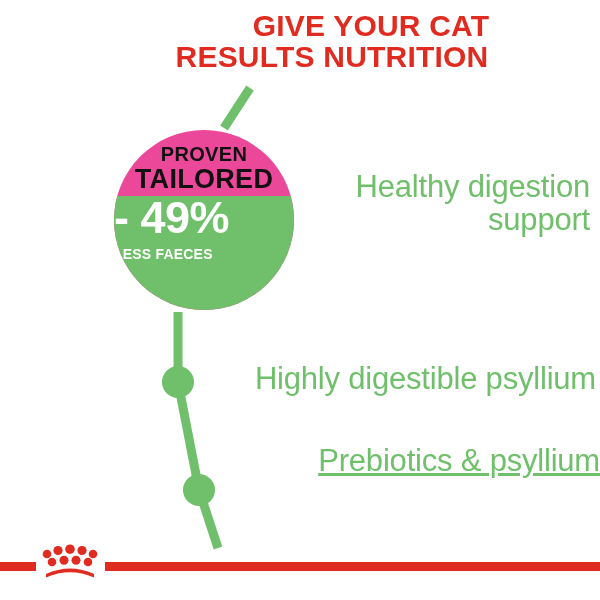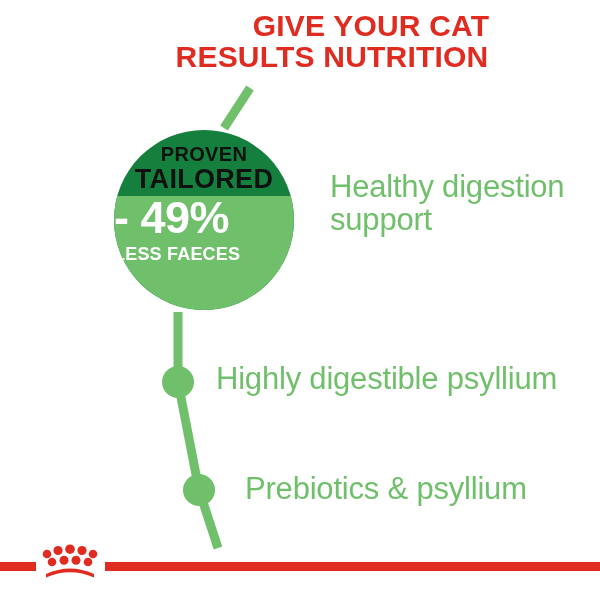--- a/index.html
+++ b/index.html
@@ -51,21 +51,21 @@
 
   
   .badge {
     position: absolute;
     left: 114px;
     top: 130px;
     width: 180px;
     height: 180px;
     border-radius: 50%;
     overflow: hidden;
-    background: #15803d;
+    background: #ec4899;
   }
   .badge-bottom-fill {
     position: absolute;
     left: 0;
     top: 66px;
     width: 180px;
     height: 114px;
     background: #6FBF6B;
   }
   .badge-top-text {
@@ -99,37 +99,38 @@
   }
   .badge-pct {
     display: block;
     font-size: 45px;
     line-height: 52px;
     font-weight: bold;
     letter-spacing: -0.5px;
   }
   .badge-caption {
     display: block;
-    font-size: 18px;
+    font-size: 14px;
     line-height: 20px;
     font-weight: bold;
     letter-spacing: 0.2px;
   }
 
   
   .benefit {
     position: absolute;
     color: #6FBF6B;
     font-size: 31px;
     line-height: 33px;
     letter-spacing: -0.2px;
+    text-align: right;
   }
   .benefit-1 { left: 330px; top: 170px; width: 260px; }
   .benefit-2 { left: 216px; top: 362px; width: 380px; }
-  .benefit-3 { left: 245px; top: 472px; width: 355px; }
+  .benefit-3 { left: 245px; top: 444px; width: 355px; text-decoration: underline; }
 
   
   .brandbar {
     position: absolute;
     left: 0;
     top: 560px;
     width: 600px;
     height: 40px;
   }
   .bar-left {

